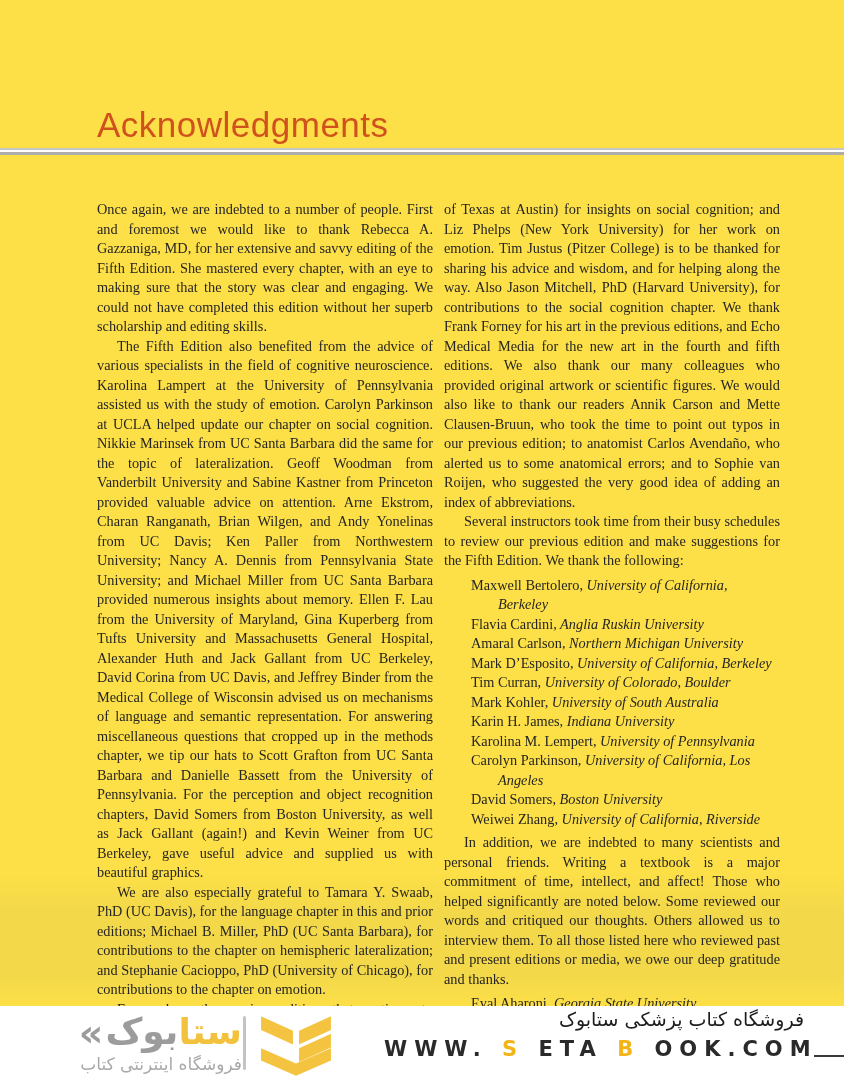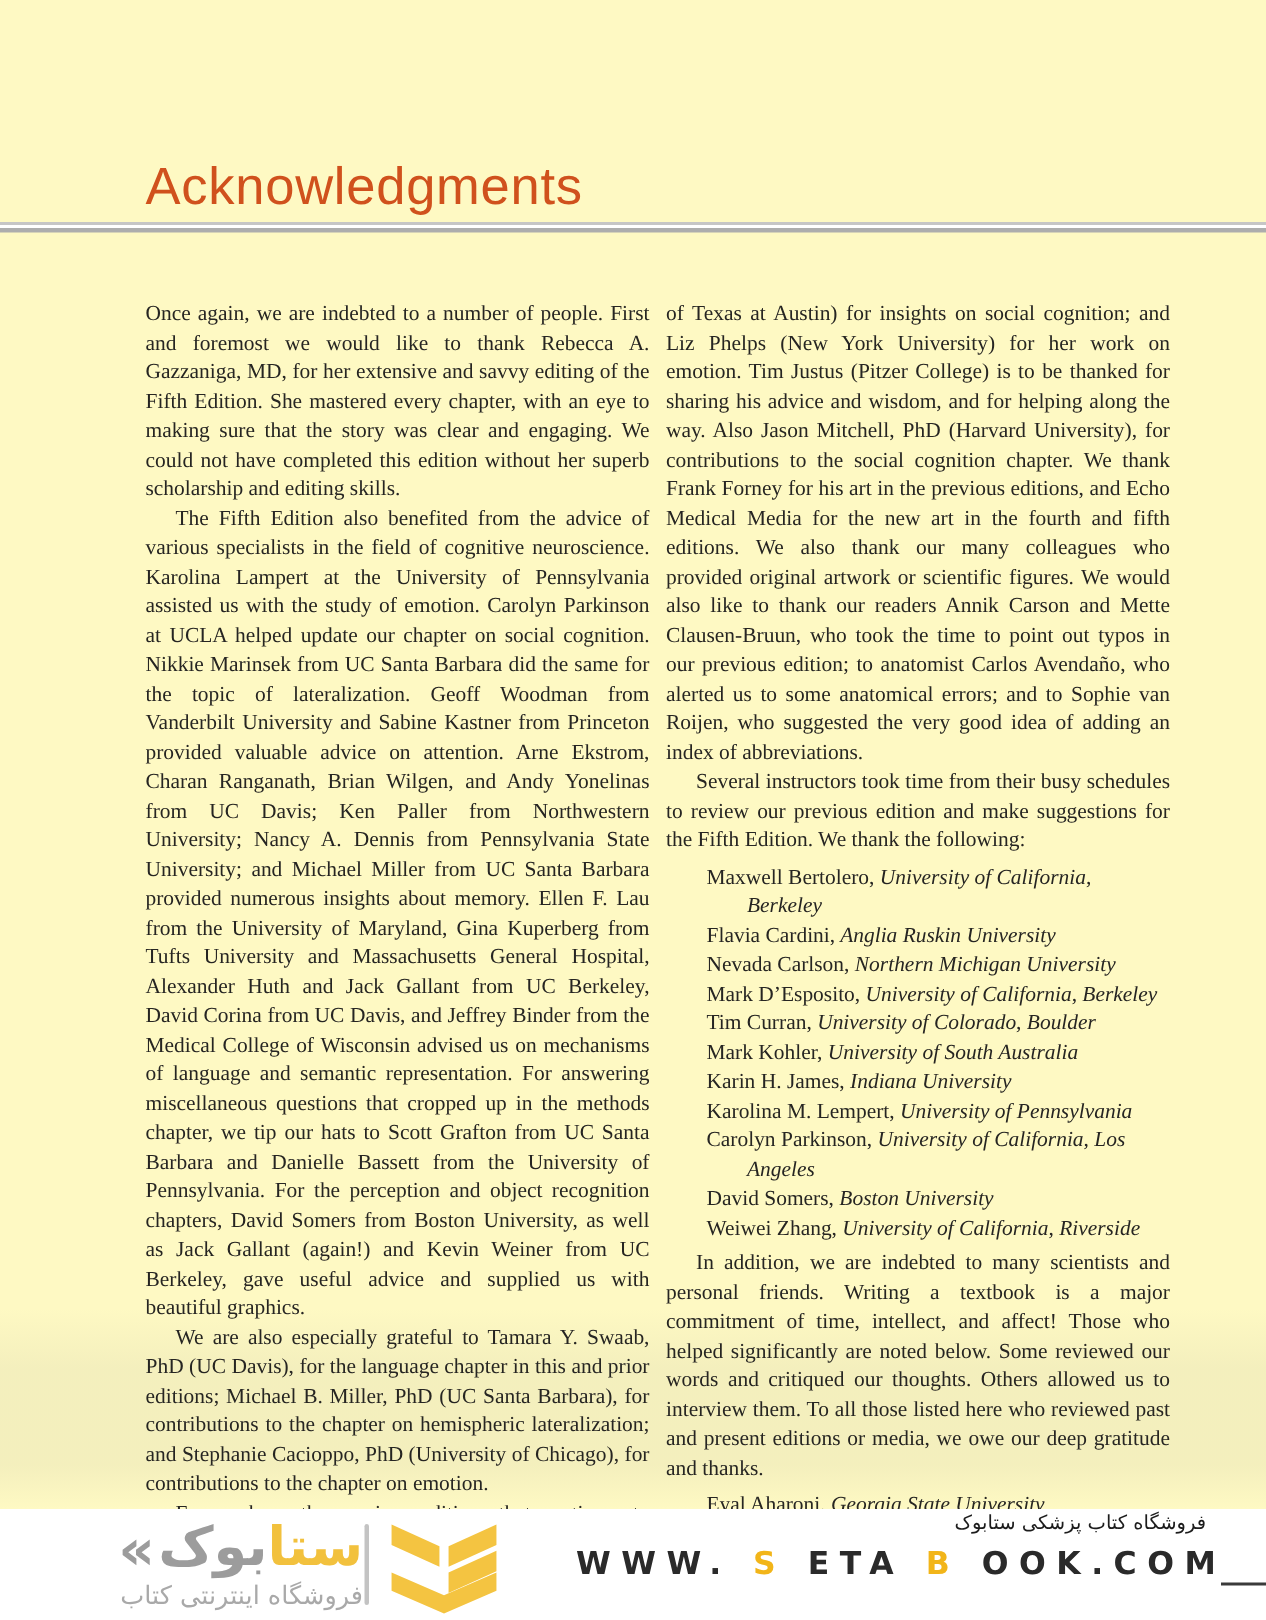--- a/index.html
+++ b/index.html
@@ -1,20 +1,20 @@
 <!DOCTYPE html>
 <html lang="en"><head>
 <meta charset="utf-8">
 <style>
   html,body{margin:0;padding:0;background:#ffffff;}
   .page{
     position:relative;
     width:844px;height:1080px;
     margin:0 auto;
-    background:#fef9c3;
+    background:#fde047;
     overflow:hidden;
     font-family:"Liberation Serif", serif;
   }
   
   .title{
     position:absolute;left:97px;top:82px;
     font-family:"Liberation Sans", sans-serif;
     font-weight:400;
     font-size:35px;
     letter-spacing:.5px;
@@ -81,21 +81,21 @@
     position:absolute;left:243px;top:10px;
     width:3px;height:54px;background:#c3c3c3;border-radius:2px;
   }
   .emblem{position:absolute;left:258px;top:8px;}
   .store{
     position:absolute;right:40px;top:2px;width:420px;
     text-align:right;
   }
   .store-fa{
     font-family:"DejaVu Sans", sans-serif;
-    font-size:13px;color:#1c1c1c;
+    font-size:19px;color:#1c1c1c;
     direction:rtl;
   }
   .store-url{
     margin-top:7px;
     font-family:"DejaVu Sans", sans-serif;
     font-weight:bold;font-size:21px;
     letter-spacing:7px;color:#2a2a2a;
     white-space:nowrap;
   }
   .store-url .yellow{color:#f2b519;}
@@ -137,21 +137,21 @@
           <p>of Texas at Austin) for insights on social cognition; and Liz Phelps (New York University) for her work on emotion. Tim Justus (Pitzer College) is to be thanked for sharing his advice and wisdom, and for helping along the way. Also Jason Mitchell, PhD (Harvard University), for contributions to the social cognition chapter. We thank Frank Forney for his art in the previous editions, and Echo Medical Media for the new art in the fourth and fifth editions. We also thank our many colleagues who provided original artwork or scientific figures. We would also like to thank our readers Annik Carson and Mette Clausen-Bruun, who took the time to point out typos in our previous edition; to anatomist Carlos Avendaño, who alerted us to some anatomical errors; and to Sophie van Roijen, who suggested the very good idea of adding an index of abbreviations.</p>
 
           <p class="indent">Several instructors took time from their busy schedules to review our previous edition and make suggestions for the Fifth Edition. We thank the following:</p>
         </div>
       <ul>
 
           <li><span class="nm">Maxwell Bertolero,</span><span class="aff"> University of California, Berkeley</span></li>
 
           <li><span class="nm">Flavia Cardini,</span><span class="aff"> Anglia Ruskin University</span></li>
 
-          <li><span class="nm">Nevada Carlson,</span><span class="aff"> Northern Michigan University</span></li>
+          <li><span class="nm">Amaral Carlson,</span><span class="aff"> Northern Michigan University</span></li>
 
           <li><span class="nm">Mark D’Esposito,</span><span class="aff"> University of California, Berkeley</span></li>
 
           <li><span class="nm">Tim Curran,</span><span class="aff"> University of Colorado, Boulder</span></li>
 
           <li><span class="nm">Mark Kohler,</span><span class="aff"> University of South Australia</span></li>
 
           <li><span class="nm">Karin H. James,</span><span class="aff"> Indiana University</span></li>
 
 

